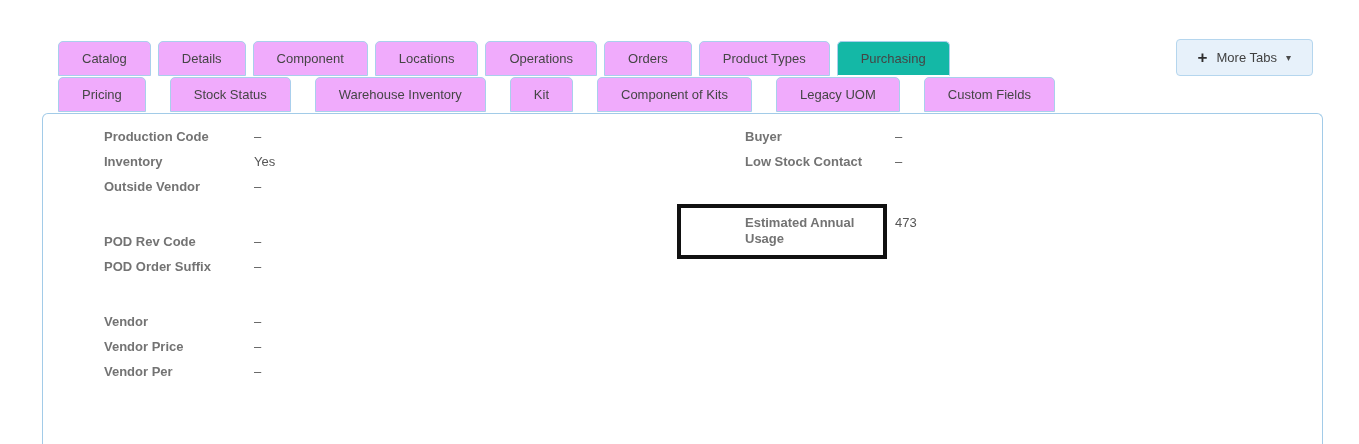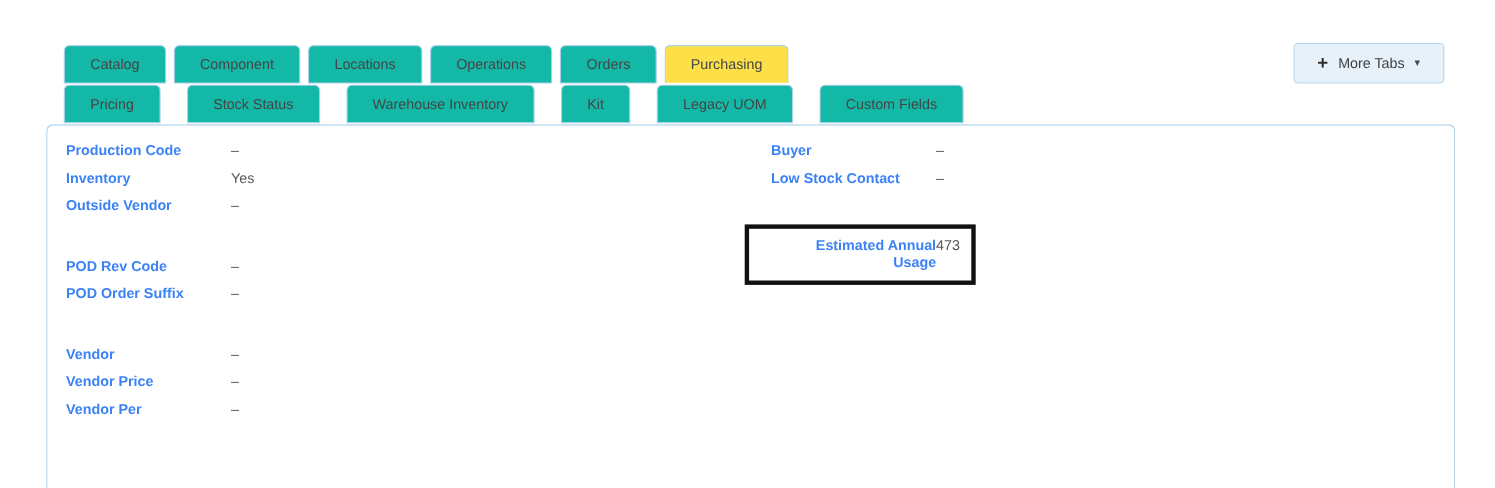--- a/index.html
+++ b/index.html
@@ -10,31 +10,31 @@
 
   
   .tabrow { display: flex; align-items: flex-end; gap: 7px; padding-left: 16px; }
   .tabrow1 { height: 35px; }
   .tabrow2 { height: 35px; margin-top: 1px; gap: 24px; }
 
   .tab {
     height: 35px;
     line-height: 34px;
     padding: 0 23px;
-    background: #14b8a6;
+    background: #f0abfc;
     border: 1px solid #a9cfec;
     border-radius: 5px 5px 0 0;
     font-size: 13px;
     color: #454545;
     text-align: center;
     white-space: nowrap;
     cursor: pointer;
   }
   .tab.active {
-    background: #fde047;
+    background: #14b8a6;
     border-bottom-color: #ffffff;
     position: relative;
     z-index: 2;
   }
 
   .more-tabs-btn {
     margin-left: auto;
     margin-right: 10px;
     align-self: flex-start;
     margin-top: -2px;
@@ -66,63 +66,66 @@
     position: relative;
     z-index: 1;
   }
   .col-left  { width: 641px; flex: 0 0 641px; }
   .col-right { flex: 1; }
 
   .fgroup { margin-top: 0; }
   .fgroup + .fgroup { margin-top: 30px; }
 
   .frow { display: flex; align-items: center; height: 25px; font-size: 13px; }
-  .flabel { width: 150px; flex: 0 0 150px; font-weight: bold; color: #3b82f6; }
+  .flabel { width: 150px; flex: 0 0 150px; font-weight: bold; color: #737373; margin-left: 44px; }
   .fvalue { color: #565656; }
 
   
   .hl-group { margin-top: 50px; }
   .hl-box {
     display: flex;
     align-items: flex-start;
     height: auto;
     border: 4px solid #111111;
     margin-left: -24px;
     padding: 7px 12px 8px 20px;
     width: 210px;
   }
-  .hl-box .flabel { line-height: 16px; text-align: right; }
+  .hl-box .flabel { line-height: 16px; }
   .hl-box .flabel .wrap { display: inline-block; max-width: 118px; }
   .hl-box .fvalue { line-height: 16px; }
 </style>
 </head>
 <body>
 
 <div class="wrapper">
 
   <div class="tabrow tabrow1">
     <div class="tab">Catalog</div>
+    <div class="tab">Details</div>
     <div class="tab">Component</div>
     <div class="tab">Locations</div>
     <div class="tab">Operations</div>
     <div class="tab">Orders</div>
+    <div class="tab">Product Types</div>
     <div class="tab active">Purchasing</div>
 
     <div class="more-tabs-btn">
       <span class="plus">+</span>
       <span class="mtlbl">More Tabs</span>
       <span class="caret">▾</span>
     </div>
   </div>
 
   <div class="tabrow tabrow2">
     <div class="tab">Pricing</div>
     <div class="tab">Stock Status</div>
     <div class="tab">Warehouse Inventory</div>
     <div class="tab">Kit</div>
+    <div class="tab">Component of Kits</div>
     <div class="tab">Legacy UOM</div>
     <div class="tab">Custom Fields</div>
   </div>
 
   <div class="panel">
 
     <div class="col-left">
       <div class="fgroup">
         <div class="frow">
           <span class="flabel">Production Code</span>

